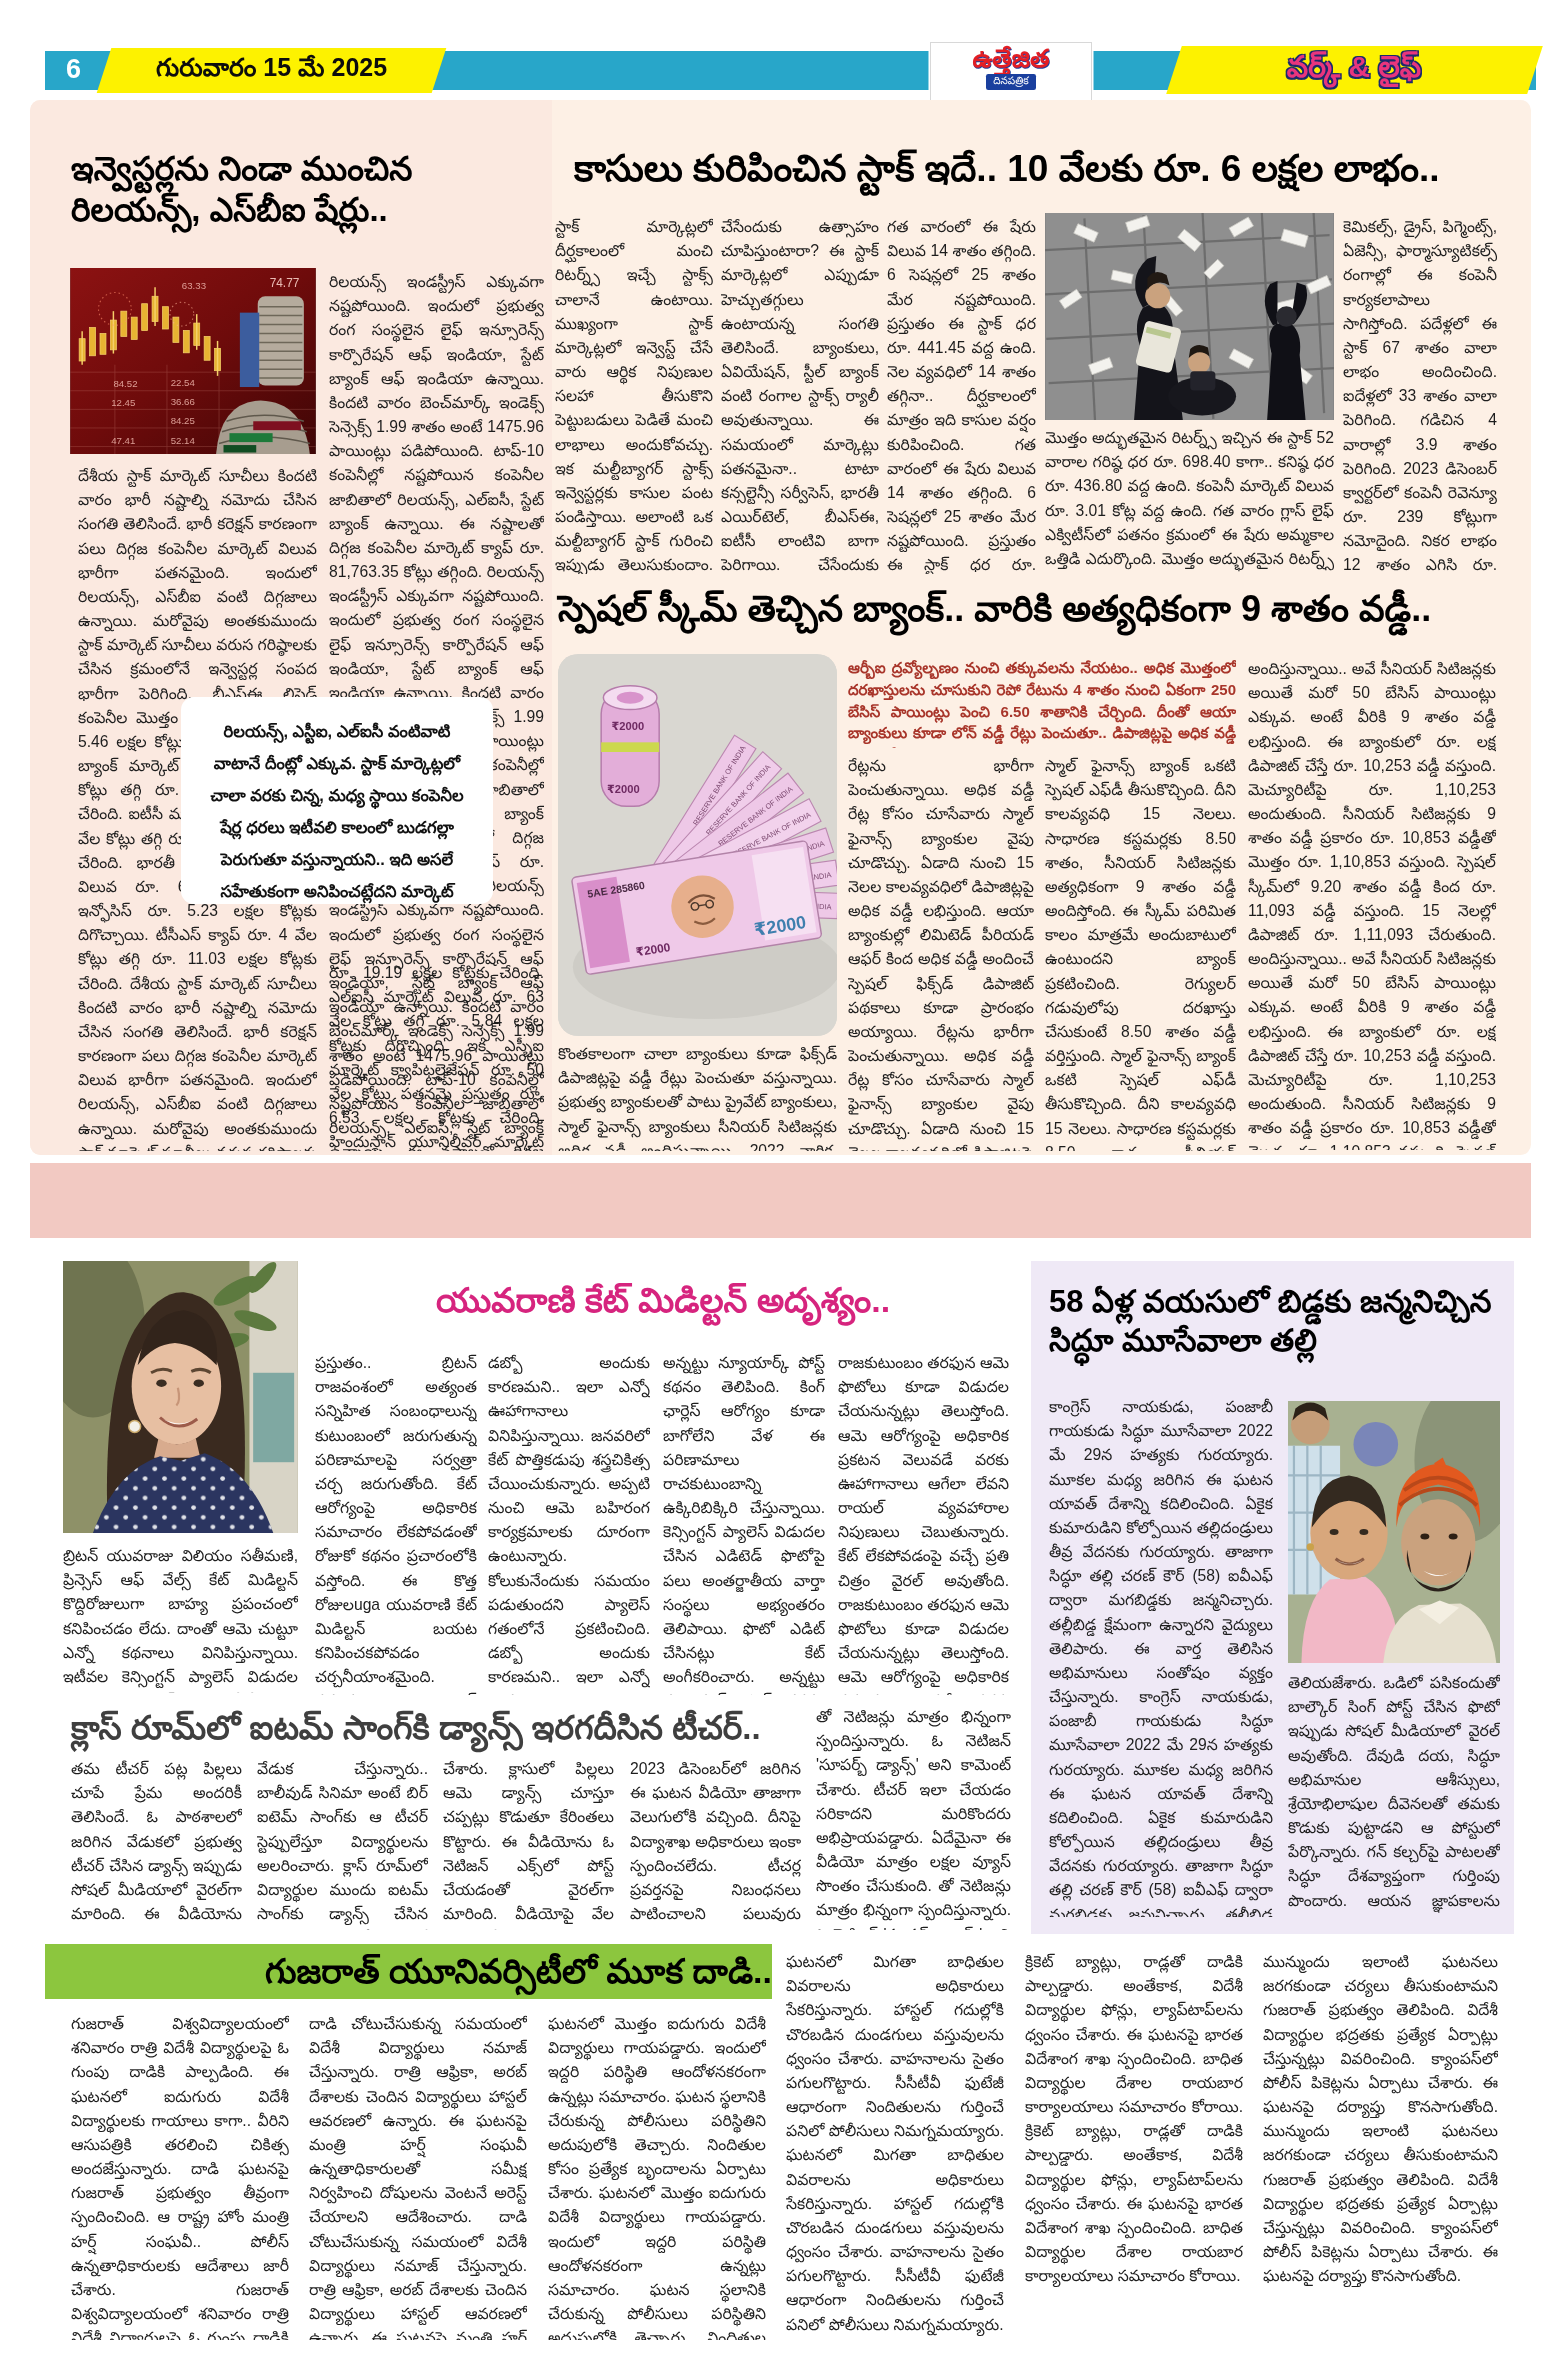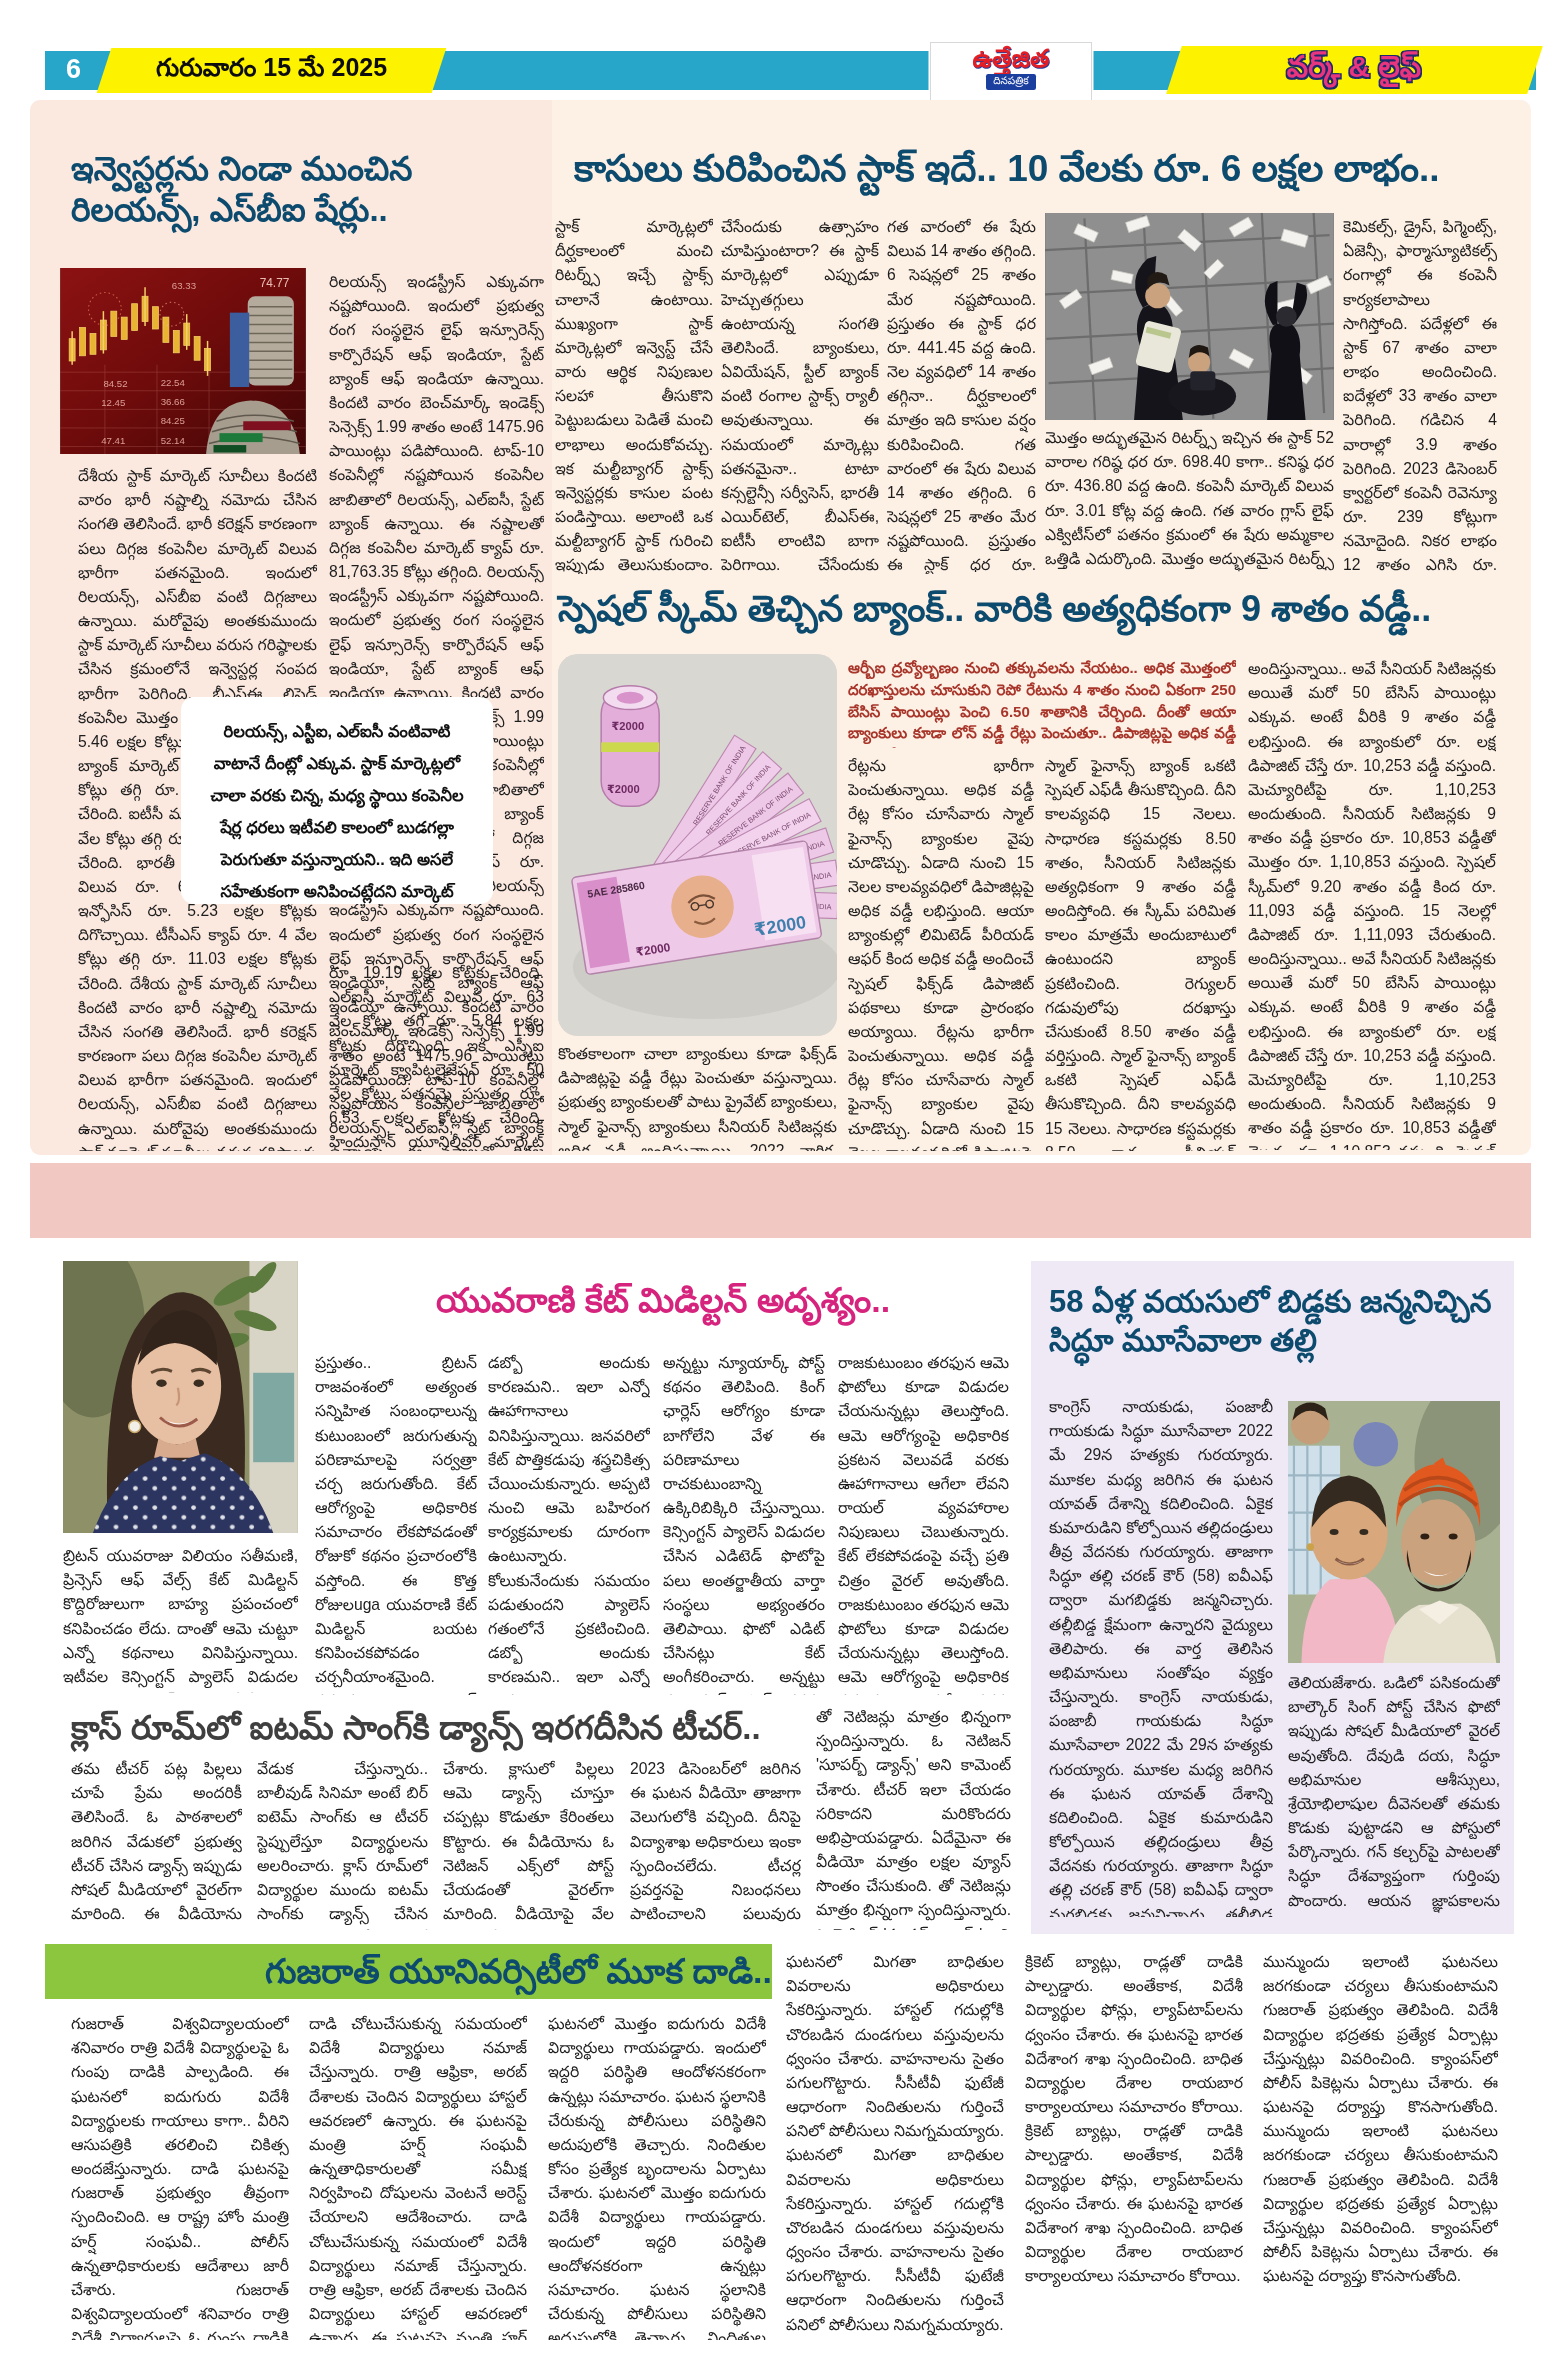--- a/index.html
+++ b/index.html
@@ -16,21 +16,21 @@
   .logobox{position:absolute;left:930px;top:42px;width:160px;height:57px;background:#ffffff;border:0.7px solid #d8d8d8;text-align:center;box-shadow:0 0 0 1.5px #ffffff;}
   .logotitle{font-size:25px;font-weight:bold;color:#e31e24;text-shadow:0.7px 0.7px 0 #1a3f9e;line-height:30px;}
   .logosub{display:inline-block;background:#1a3f9e;color:#ffffff;font-size:10.4px;padding:0.7px 7.5px;border-radius:2.2px;}
   
   .finsection{position:absolute;left:30px;top:100px;width:1501px;height:1055px;background:#fdf0e5;border-radius:10.4px;}
   .finleft{position:absolute;left:30px;top:100px;width:522px;height:1055px;background:#fbe9e0;border-radius:10.4px 0 0 10.4px;}
   .pinkband{position:absolute;left:30px;top:1163px;width:1501px;height:75px;background:#f2c9c2;}
   .sidhupanel{position:absolute;left:1031px;top:1261px;width:483px;height:673px;background:#efe9f6;}
   .greenbanner{position:absolute;left:45px;top:1944px;width:727px;height:55px;background:#8cc63e;display:flex;align-items:center;justify-content:flex-end;}
   
-  .h1{position:absolute;font-weight:bold;color:#0c4a6e;line-height:1.25;}
+  .h1{position:absolute;font-weight:bold;color:#000000;line-height:1.25;}
   .col{position:absolute;overflow:hidden;text-align:justify;font-size:15.7px;line-height:1.54;color:#1d1d1d;}
   .lead-red{color:#a8352a;font-weight:bold;}
   .insetbox{position:absolute;left:181px;top:697px;width:312px;height:207px;background:#ffffff;border-radius:13px;padding:19.4px 22.4px;box-sizing:border-box;text-align:center;font-size:16.4px;font-weight:bold;line-height:1.95;color:#111;overflow:hidden;}
   .imgframe{position:absolute;overflow:hidden;background:#777;}
   .imgframe svg{display:block;width:100%;height:100%;}
   .kateheadline{color:#d6247e;}
   .teacherheadline{color:#3f3f3f;}
 </style>
 </head>
 <body>
@@ -45,21 +45,21 @@
   <span class="logosub">దినపత్రిక</span>
 </div>
 <div class="skew worklife">
     <span>వర్క్ &amp; లైఫ్</span>
   </div>
 
 <div class="finsection"></div>
 <div class="finleft"></div>
 
 <div class="h1" style="left:71px;top:148px;width:458px;font-size:33px;">ఇన్వెస్టర్లను నిండా ముంచిన రిలయన్స్, ఎస్‌బీఐ షేర్లు..</div>
-<div class="imgframe" style="left:60px;top:268px;width:246px;height:186px;">
+<div class="imgframe" style="left:70px;top:268px;width:246px;height:186px;">
   <svg viewBox="0 0 330 250" xmlns="http://www.w3.org/2000/svg">
     <defs>
         <linearGradient id="redg" x1="0" y1="0" x2="1" y2="1">
           <stop offset="0" stop-color="#8c1212"></stop>
           <stop offset=".5" stop-color="#6e0b0b"></stop>
           <stop offset="1" stop-color="#3f0606"></stop>
         </linearGradient>
       </defs>
     <rect width="330" height="250" fill="url(#redg)"></rect>
     <g stroke="#c97f74" stroke-width="1" opacity=".35">

